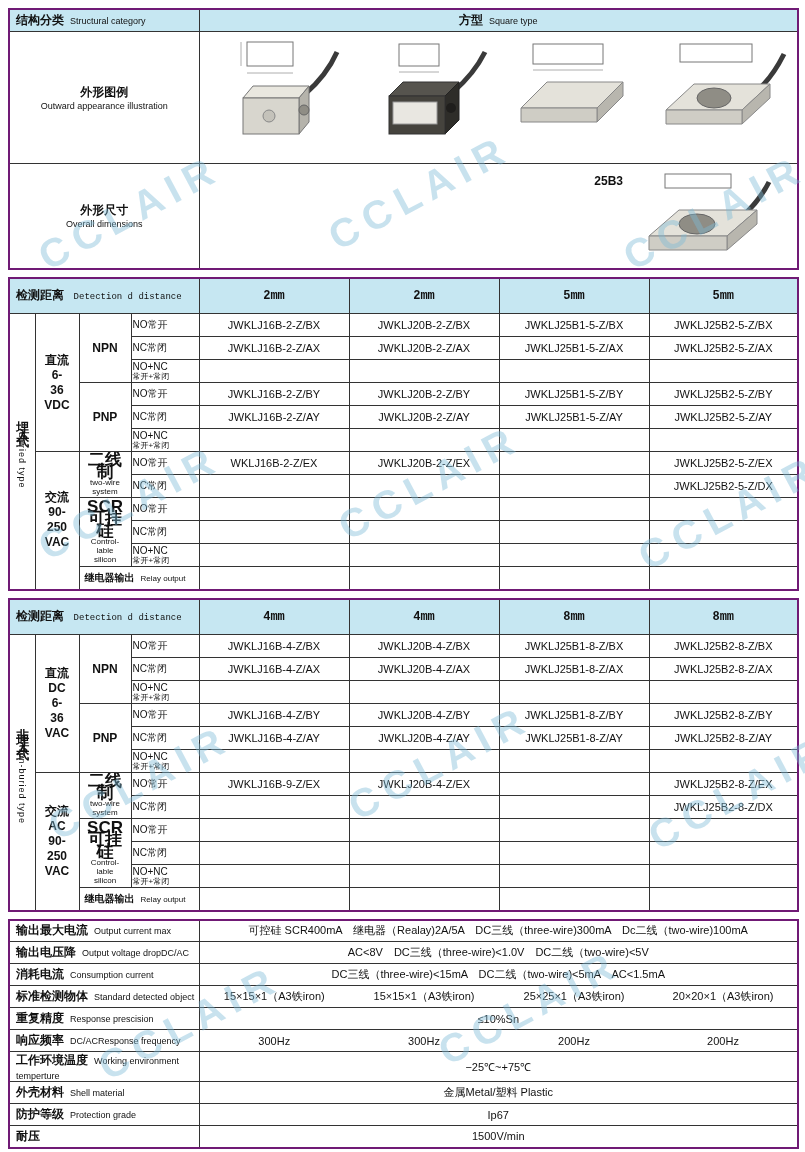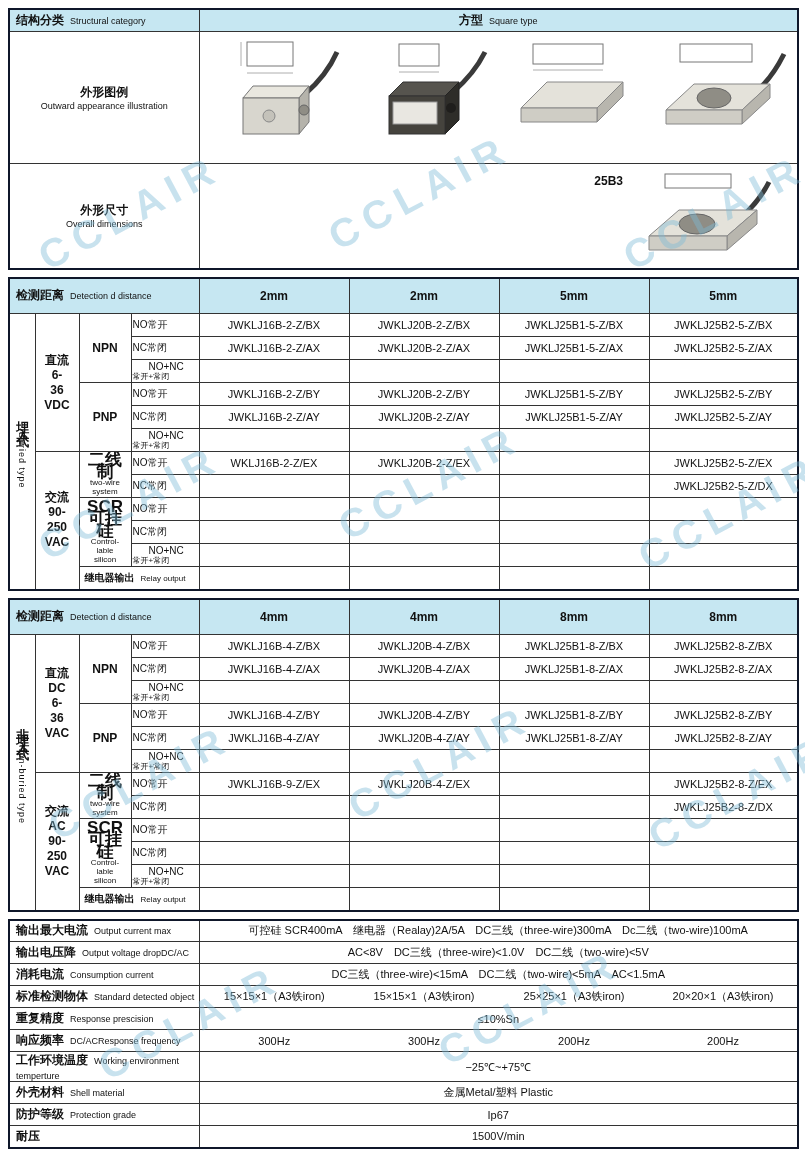--- a/index.html
+++ b/index.html
@@ -13,21 +13,21 @@
     position: relative;
     overflow: hidden;
   }
   .page { position: absolute; left: 8px; top: 8px; width: 789px; }
 
   table {
     border-collapse: collapse;
     table-layout: fixed;
     width: 789px;
     margin: 0 0 7px 0;
-    border: 2px solid #0f172a;
+    border: 2px solid #701a75;
   }
   td {
     border: 1px solid #333;
     font-size: 11px;
     text-align: center;
     vertical-align: middle;
     padding: 0 2px;
     overflow: hidden;
   }
   .nov { border-left: 0; border-right: 0; }
@@ -42,21 +42,21 @@
   .code { font-weight: 600; font-size: 12px; }
   .dist { font-weight: bold; font-size: 12px; }
 
   .pre { white-space: pre-line; }
   .pwr { font-weight: bold; font-size: 12px; line-height: 15px; }
   .pol { font-weight: bold; font-size: 12px; margin-left: 16px; }
   .pol .sub { font-weight: normal; font-size: 8px; line-height: 9px; display: block; }
   .pol .main { display: block; font-size: 17px; line-height: 12px; }
   .out { text-align: left; padding-left: 1px; font-size: 10px; }
   .out .l2 { display: block; font-size: 8px; line-height: 9px; }
-  .out .l1 { display: block; font-size: 10px; line-height: 11px; margin-left: 16px; }
+  .out .l1 { display: block; font-size: 10px; line-height: 11px; }
   .model { font-size: 11px; }
   .relay { text-align: left; padding-left: 5px; }
   .relay .cn { font-size: 10px; }
   .relay .en { font-size: 8px; }
 
   .side { padding: 0; }
   .vwrap {
     writing-mode: vertical-lr;
     text-orientation: mixed;
     display: inline-block;
@@ -66,21 +66,21 @@
   .vwrap .ven { font-size: 9px; letter-spacing: 1px; }
 
   .illu-flex { display: flex; justify-content: space-around; align-items: center; }
   .illu-flex > div { width: 25%; display: flex; justify-content: center; }
   .dim-wrap { display: flex; justify-content: flex-end; align-items: flex-start; padding: 6px 14px 0 0; }
   .dim-code { font-weight: bold; font-size: 12px; margin: 4px 8px 0 0; }
 
   .spec-val { font-size: 11px; }
   tr.h22 { height: 22px; }
   tr.h23 { height: 23px; }
-  tr.h28 { height: 36px; }
+  tr.h28 { height: 36px; font-family: Liberation Mono, monospace; }
   tr.h132 { height: 132px; }
   tr.h104 { height: 104px; }
 
   .wm {
     position: absolute;
     font-size: 40px;
     font-weight: bold;
     letter-spacing: 8px;
     color: rgba(125, 185, 215, 0.42);
     transform: rotate(-28deg);

